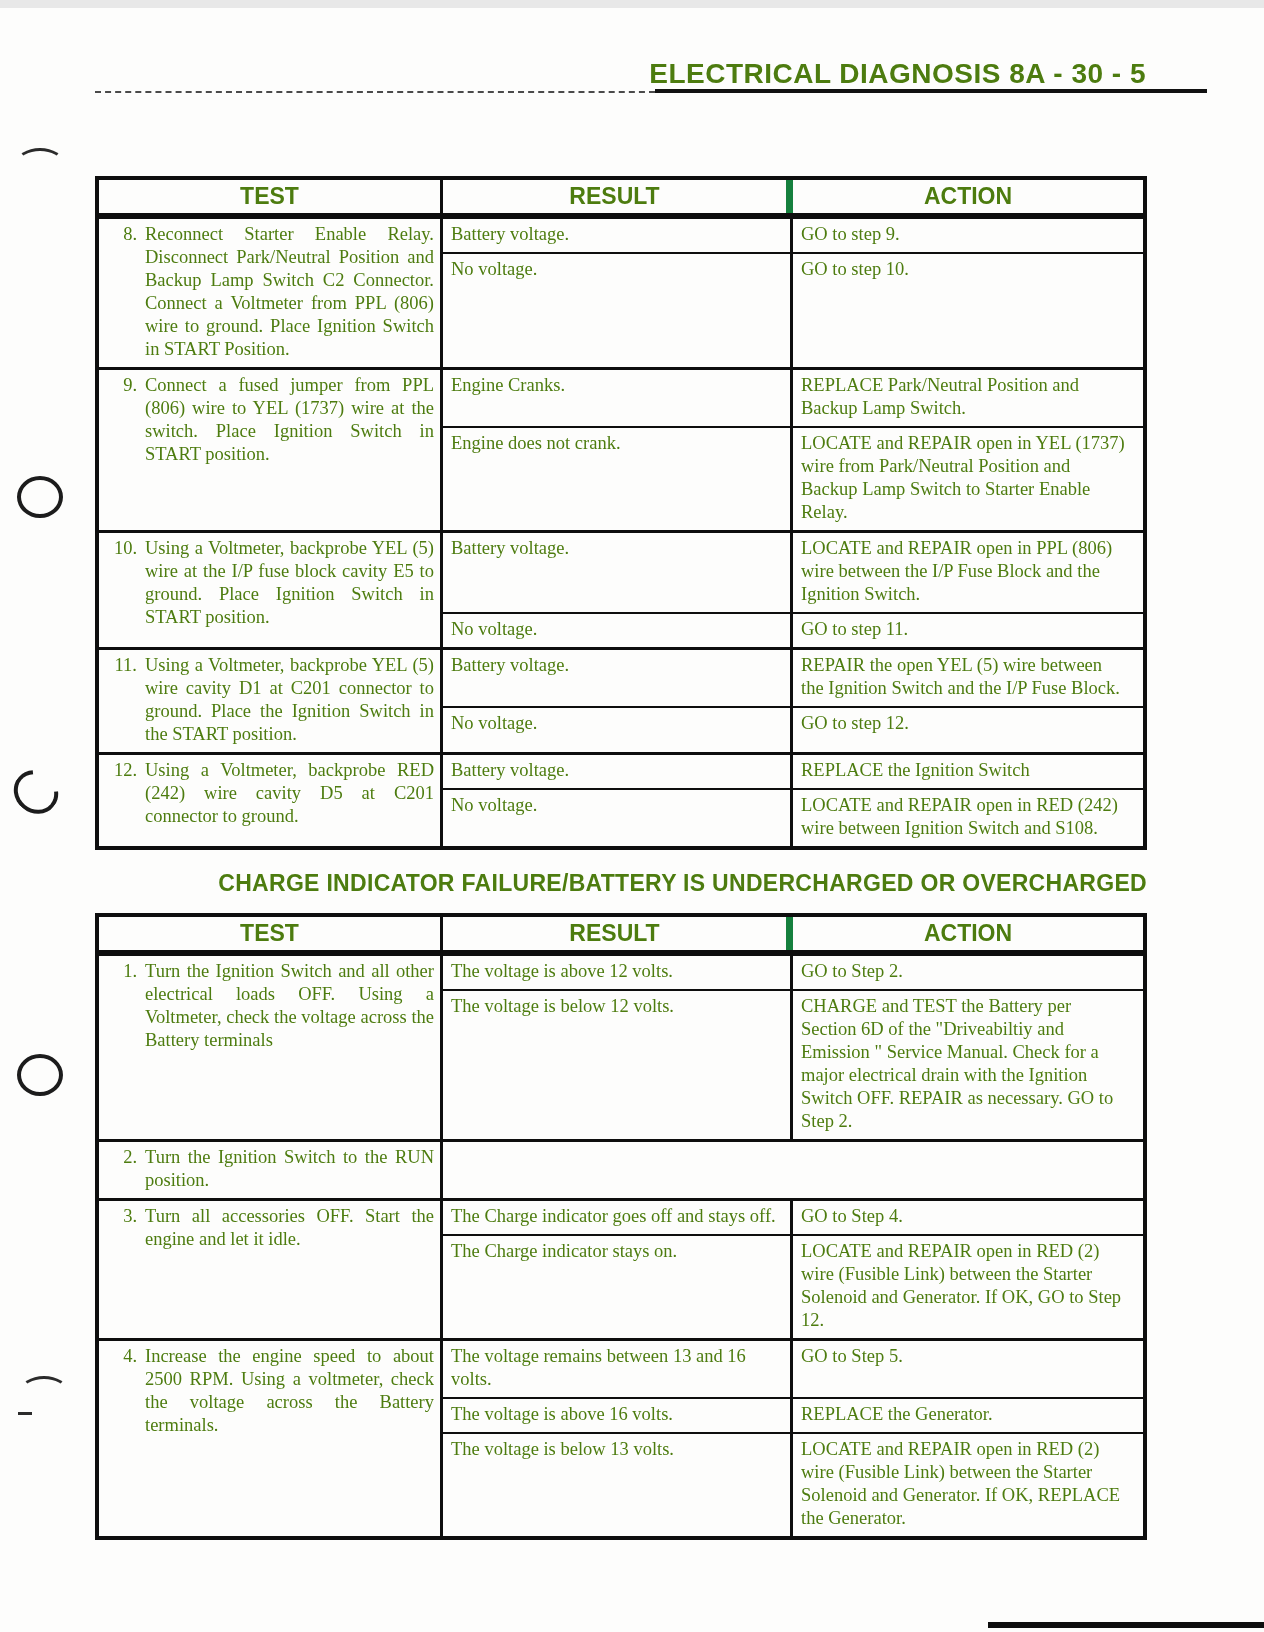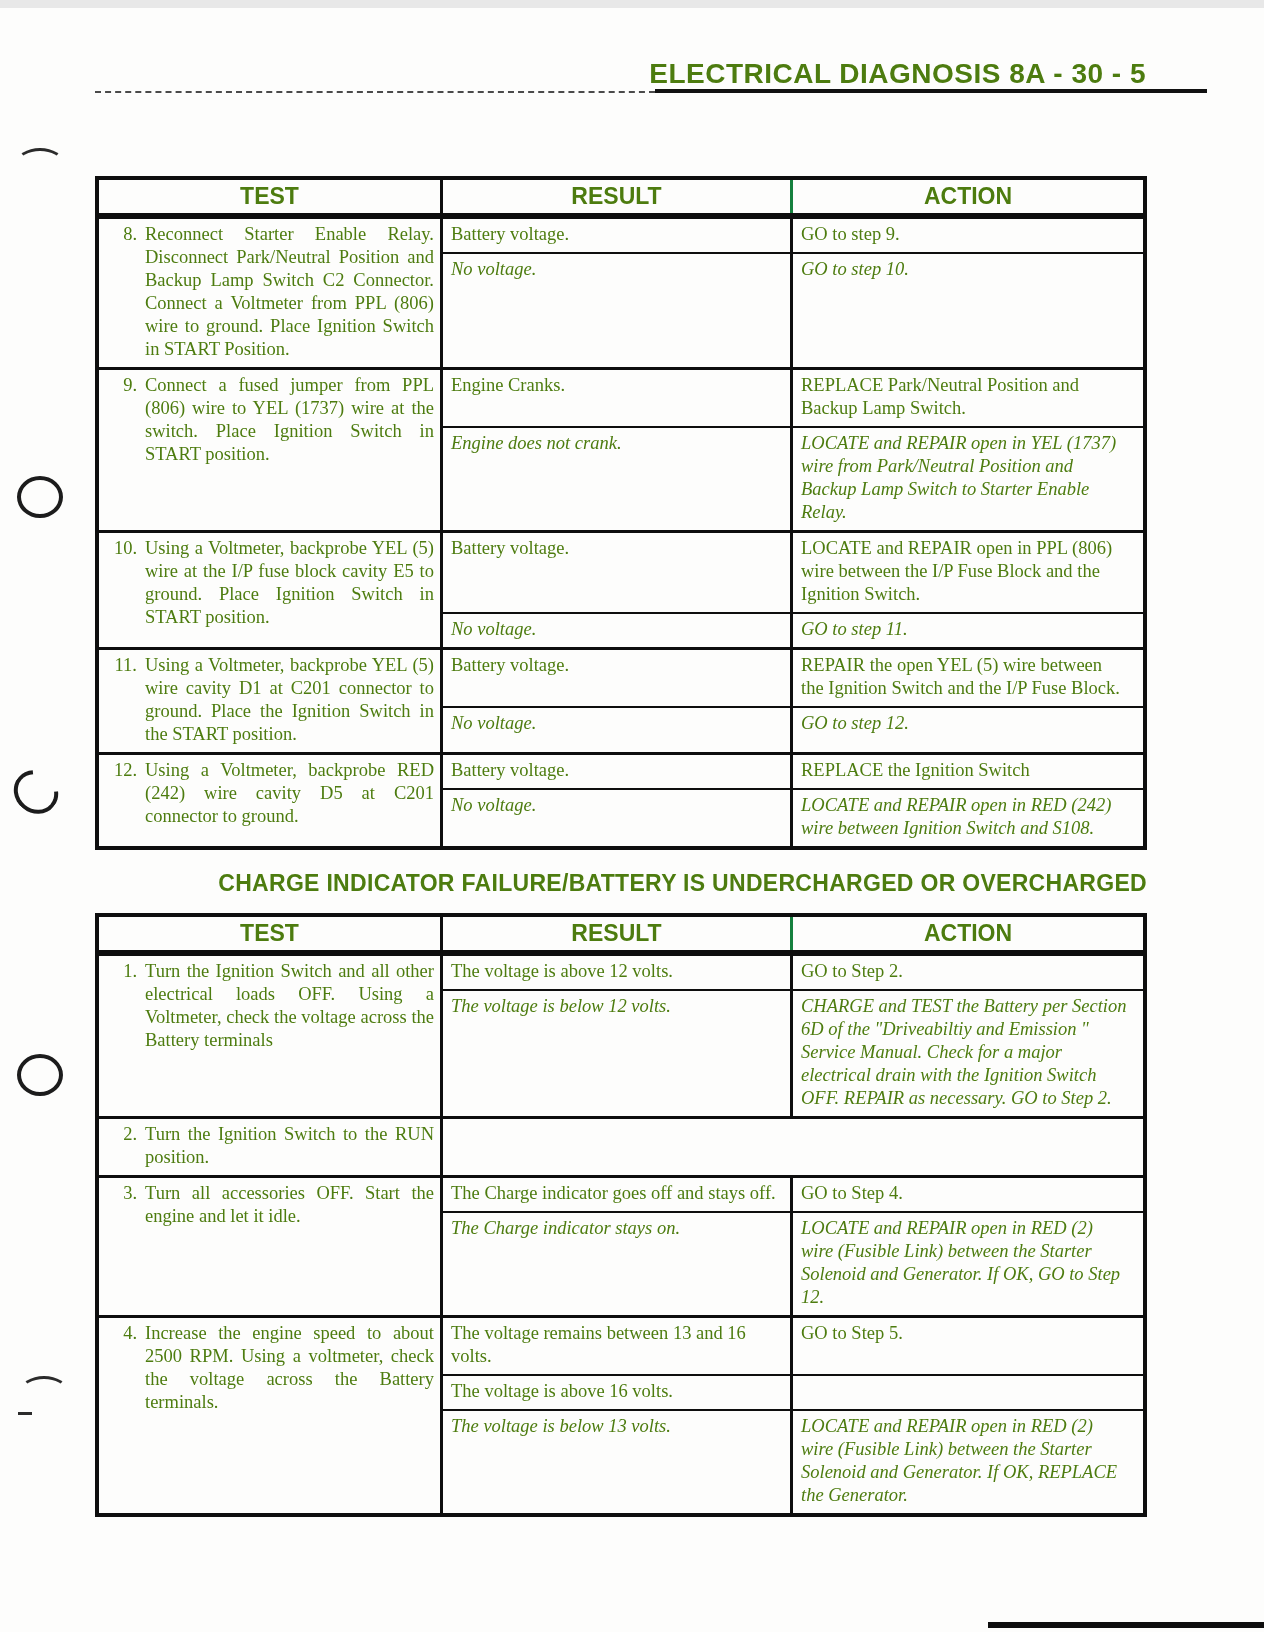--- a/index.html
+++ b/index.html
@@ -102,21 +102,21 @@
     font-weight: bold;
     font-size: 23px;
   }
   .th {
     min-height: 33px;
     display: flex;
     align-items: center;
     justify-content: center;
   }
   .th:nth-child(1) { width: 344px; border-right: 3px solid #0e0e0e; }
-  .th:nth-child(2) { width: 350px; border-right: 3px solid #15803d; }
+  .th:nth-child(2) { width: 350px; border-right: 7px solid #15803d; }
   .th:nth-child(3) { flex: 1; }
 
   .trow { display: flex; border-top: 3px solid #0e0e0e; }
   .trow:first-of-type { border-top: none; }
 
   .test-cell {
     width: 344px;
     border-right: 3px solid #0e0e0e;
     display: flex;
     align-items: flex-start;
@@ -128,21 +128,21 @@
     padding-right: 8px;
   }
   .test-text {
     flex: 1;
     text-align: justify;
   }
 
   .subs { flex: 1; display: flex; flex-direction: column; }
   .subrow { display: flex; flex: 0 0 auto; border-top: 2px solid #0e0e0e; }
   .subrow:first-child { border-top: none; }
-  .subrow:last-child { flex: 1 1 auto; font-style: italic; }
+  .subrow:last-child { flex: 1 1 auto; }
 
   .result-cell {
     width: 350px;
     border-right: 3px solid #0e0e0e;
     padding: 4px 10px 6px 8px;
   }
   .action-cell {
     flex: 1;
     padding: 4px 14px 6px 8px;
   }
@@ -314,20 +314,21 @@
           <div class="step-num">4.</div>
           <div class="test-text">Increase the engine speed to about 2500 RPM. Using a voltmeter, check the voltage across the Battery terminals.</div>
         </div>
         <div class="subs">
           <div class="subrow">
             <div class="result-cell">The voltage remains between 13 and 16 volts.</div>
             <div class="action-cell">GO to Step 5.</div>
           </div>
           <div class="subrow">
             <div class="result-cell">The voltage is above 16 volts.</div>
+            <div class="action-cell">REPLACE the Generator.</div>
           </div>
           <div class="subrow">
             <div class="result-cell">The voltage is below 13 volts.</div>
             <div class="action-cell">LOCATE and REPAIR open in RED (2) wire (Fusible Link) between the Starter Solenoid and Generator. If OK, REPLACE the Generator.</div>
           </div>
         </div>
       </div>
     </div>
 
   <div class="bottom-bar"></div>

